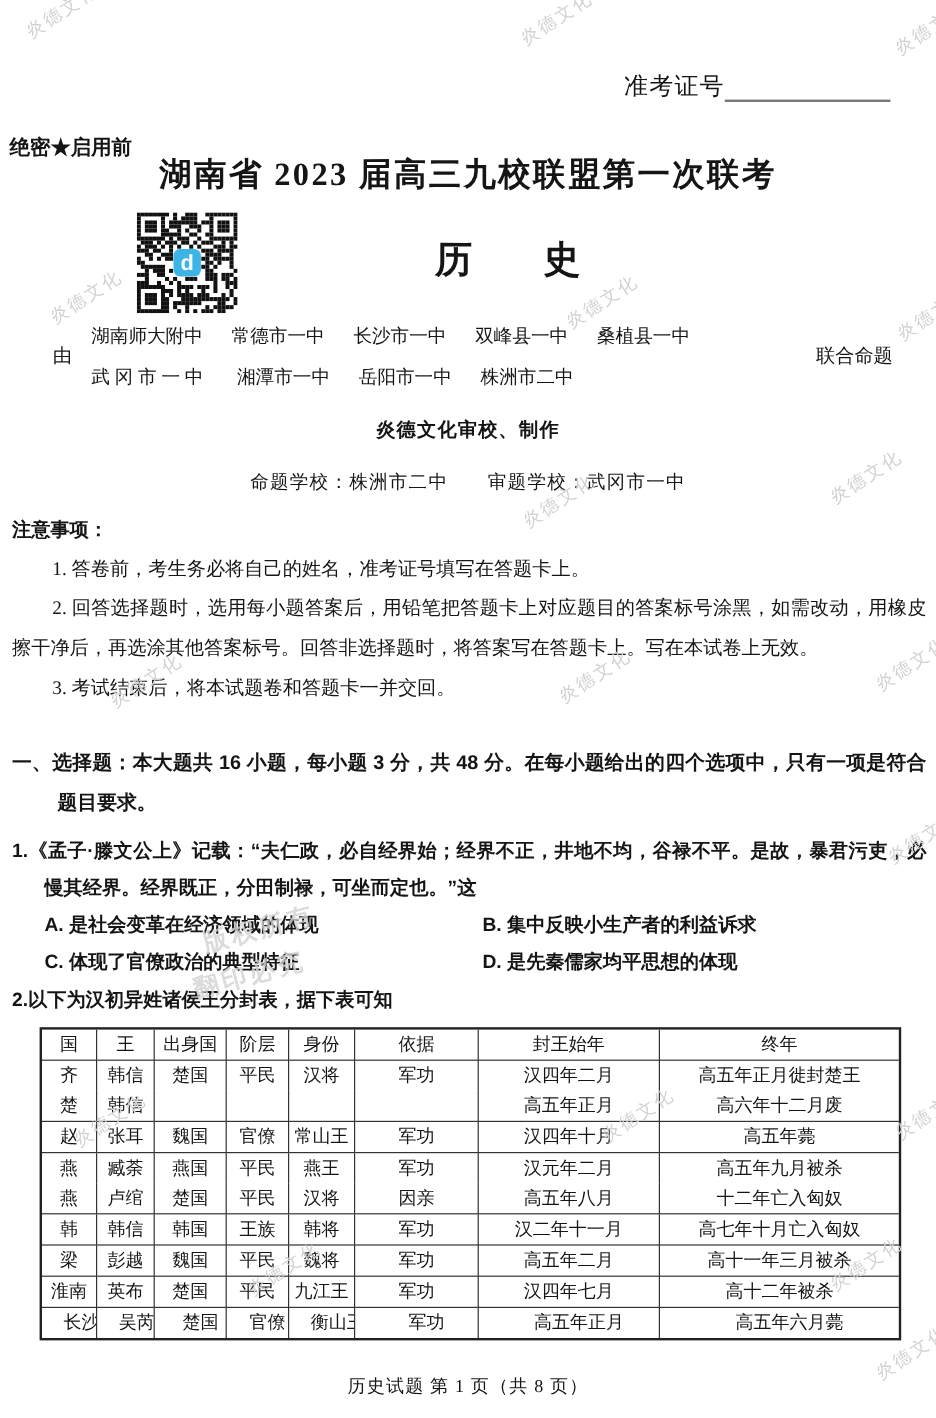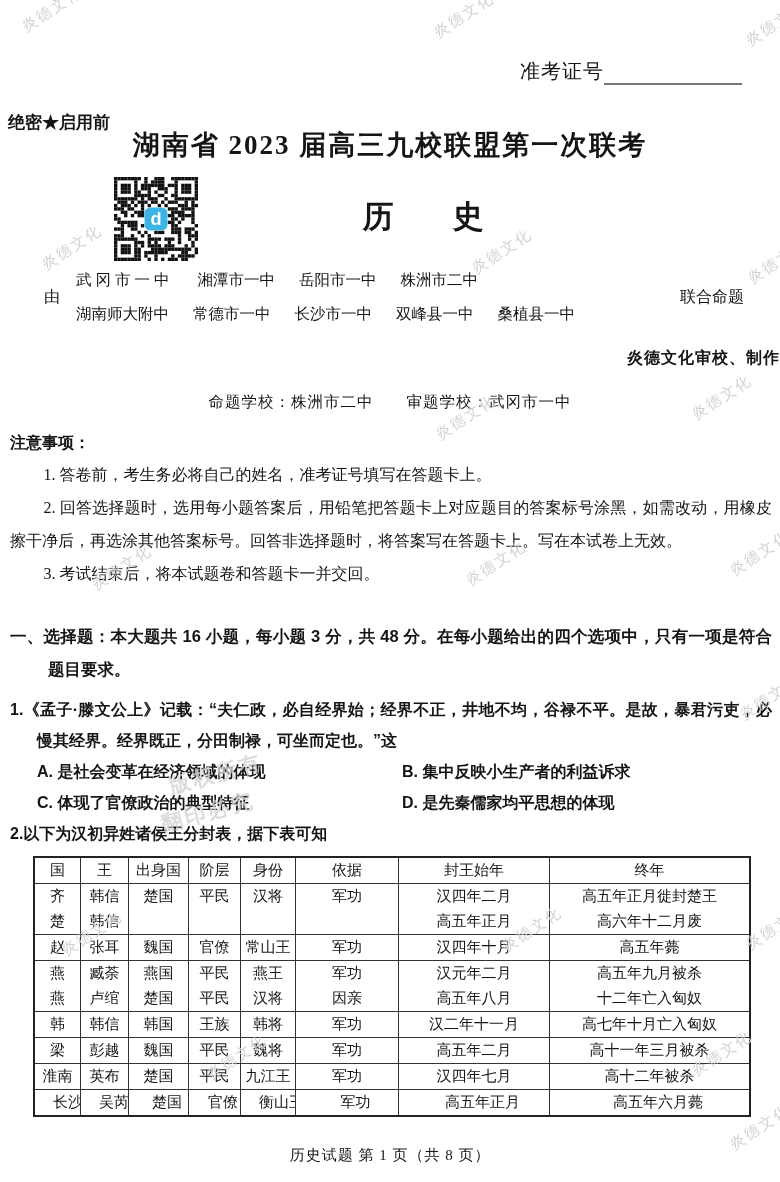--- a/index.html
+++ b/index.html
@@ -27,21 +27,21 @@
 
   
   #schools{position:absolute;left:44px;top:270px;width:700px;display:flex;align-items:center;
            font-size:15.5px;}
   #by-label{font-size:16px;margin-right:16px;}
   #school-rows{display:flex;flex-direction:column;row-gap:13px;}
   .school-row{display:flex;column-gap:24px;white-space:nowrap;}
   .school-row2 span:first-child{letter-spacing:4px;}
   #joint-label{margin-left:auto;font-size:16px;}
 
-  #review-line{position:absolute;left:0;top:348px;width:100%;text-align:right;
+  #review-line{position:absolute;left:0;top:348px;width:100%;text-align:center;
                font-family:"Liberation Sans",sans-serif;font-weight:bold;font-size:16px;
                letter-spacing:1px;}
   #setter-line{position:absolute;left:0;top:392px;width:100%;text-align:center;
                font-size:15.5px;letter-spacing:1px;white-space:pre;}
 
   
   #content{position:absolute;left:10px;top:428px;width:762px;}
   #notice-heading{font-family:"Liberation Sans",sans-serif;font-weight:bold;font-size:16px;
                   line-height:30px;}
   .notice-item{margin:0;font-size:16px;line-height:33px;text-indent:2.1em;text-align:justify;}
@@ -426,32 +426,32 @@
         <rect x="9.1" y="9.1" width="6.8" height="6.8" rx="1.6" fill="#3cb4e6"></rect>
         <text x="12.5" y="14.4" text-anchor="middle" font-family="Liberation Sans, sans-serif" font-weight="bold" font-size="5.4" fill="#fff">d</text>
       </svg>
   </div>
 
   <div id="subject">历　史</div>
 
   <div id="schools">
     <span id="by-label">由</span>
     <div id="school-rows">
-      <div class="school-row school-row2">
-        <span>武冈市一中</span>
-        <span>湘潭市一中</span>
-        <span>岳阳市一中</span>
-        <span>株洲市二中</span>
-      </div>
       <div class="school-row">
         <span>湖南师大附中</span>
         <span>常德市一中</span>
         <span>长沙市一中</span>
         <span>双峰县一中</span>
         <span>桑植县一中</span>
+      </div>
+      <div class="school-row school-row2">
+        <span>武冈市一中</span>
+        <span>湘潭市一中</span>
+        <span>岳阳市一中</span>
+        <span>株洲市二中</span>
       </div>
     </div>
     <span id="joint-label">联合命题</span>
   </div>
 
   <div id="review-line">炎德文化审校、制作</div>
   <div id="setter-line">命题学校：株洲市二中　　审题学校：武冈市一中</div>
 
   <div id="content">
     <div id="notice-heading">注意事项：</div>

